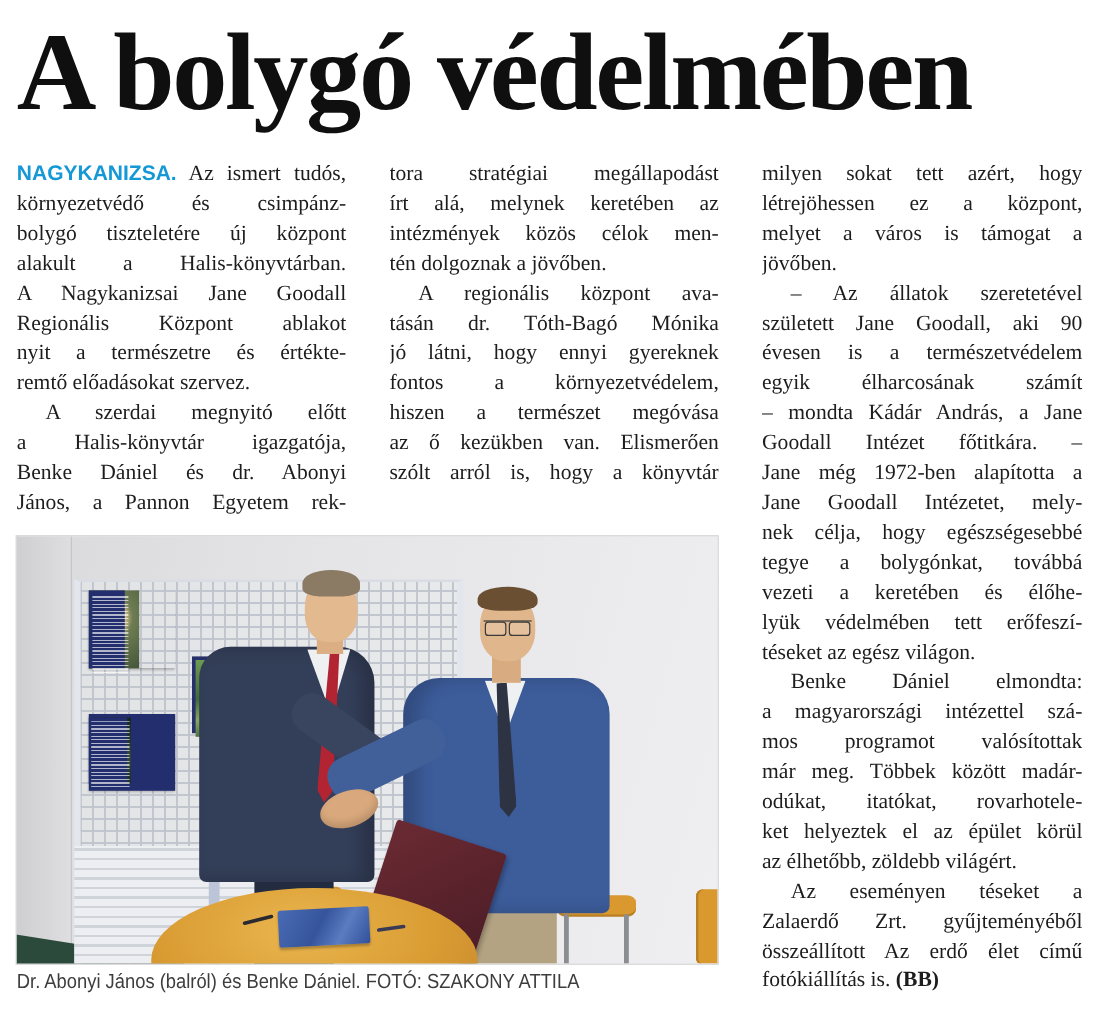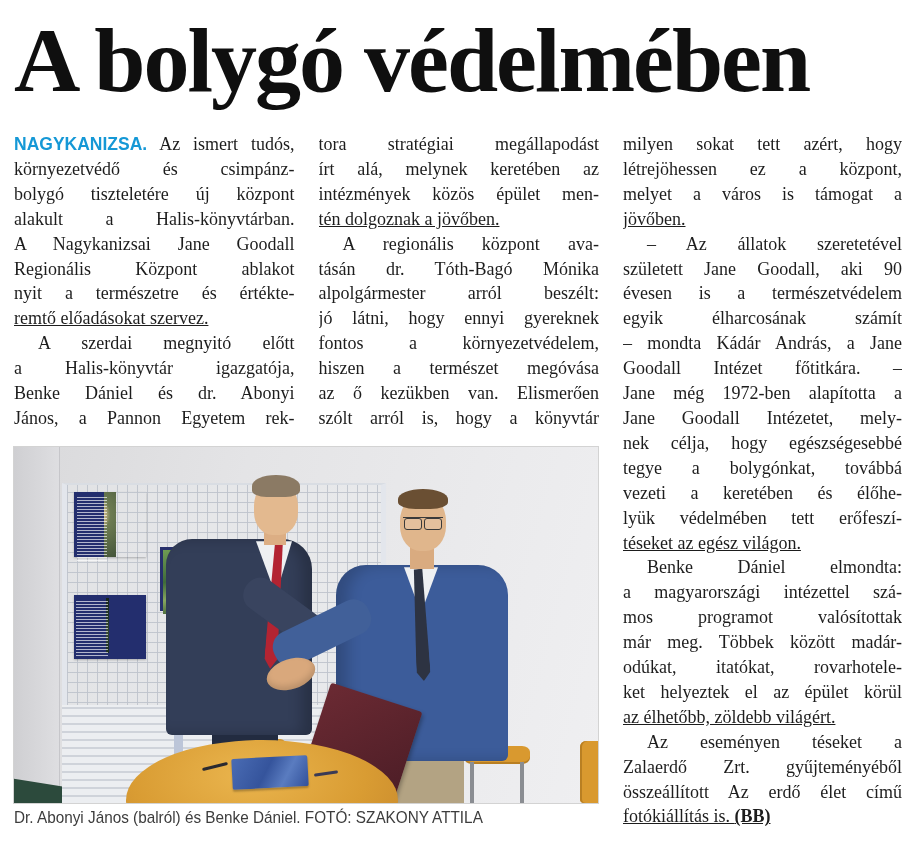--- a/index.html
+++ b/index.html
@@ -19,34 +19,34 @@
     font-size:92px;
     line-height:100px;
     letter-spacing:-2px;
     color:#0f0f0f;
     white-space:nowrap;
     margin-bottom:22px;
   }
   .content {
     display:grid;
     grid-template-columns:repeat(3, 1fr);
-    column-gap:24px;
+    column-gap:36px;
   }
   .col { grid-row:1; }
   .col3 { grid-row:1 / span 2; }
   .line {
     font-size:18px;
     line-height:24.9px;
     text-align:justify;
     text-align-last:justify;
     color:#1d1d1d;
     white-space:nowrap;
     overflow:hidden;
   }
-  .line.end { text-align-last:left;text-decoration:underline; }
+  .line.end { text-align-last:left; }
   .line.indent { text-indent:24px; }
   .kicker {
     font-family:"Liberation Sans", sans-serif;
     font-weight:700;
     font-size:17.5px;
   }
   .bb { font-weight:700; }
   figure.photo-block {
     grid-row:2; grid-column:1 / span 2;
     margin-top:15px;
@@ -174,25 +174,24 @@
       <div class="line end">remtő előadásokat szervez.</div>
       <div class="line indent">A szerdai megnyitó előtt</div>
       <div class="line">a Halis-könyvtár igazgatója,</div>
       <div class="line">Benke Dániel és dr. Abonyi</div>
       <div class="line">János, a Pannon Egyetem rek-</div>
     </div>
 
     <div class="col col2">
       <div class="line">tora stratégiai megállapodást</div>
       <div class="line">írt alá, melynek keretében az</div>
-      <div class="line">intézmények közös épület men-</div>
+      <div class="line">intézmények közös célok men-</div>
       <div class="line end">tén dolgoznak a jövőben.</div>
       <div class="line indent">A regionális központ ava-</div>
       <div class="line">tásán dr. Tóth-Bagó Mónika</div>
-      <div class="line">alpolgármester arról beszélt:</div>
       <div class="line">jó látni, hogy ennyi gyereknek</div>
       <div class="line">fontos a környezetvédelem,</div>
       <div class="line">hiszen a természet megóvása</div>
       <div class="line">az ő kezükben van. Elismerően</div>
       <div class="line">szólt arról is, hogy a könyvtár</div>
     </div>
 
     <div class="col col3">
       <div class="line">milyen sokat tett azért, hogy</div>
       <div class="line">létrejöhessen ez a központ,</div>

